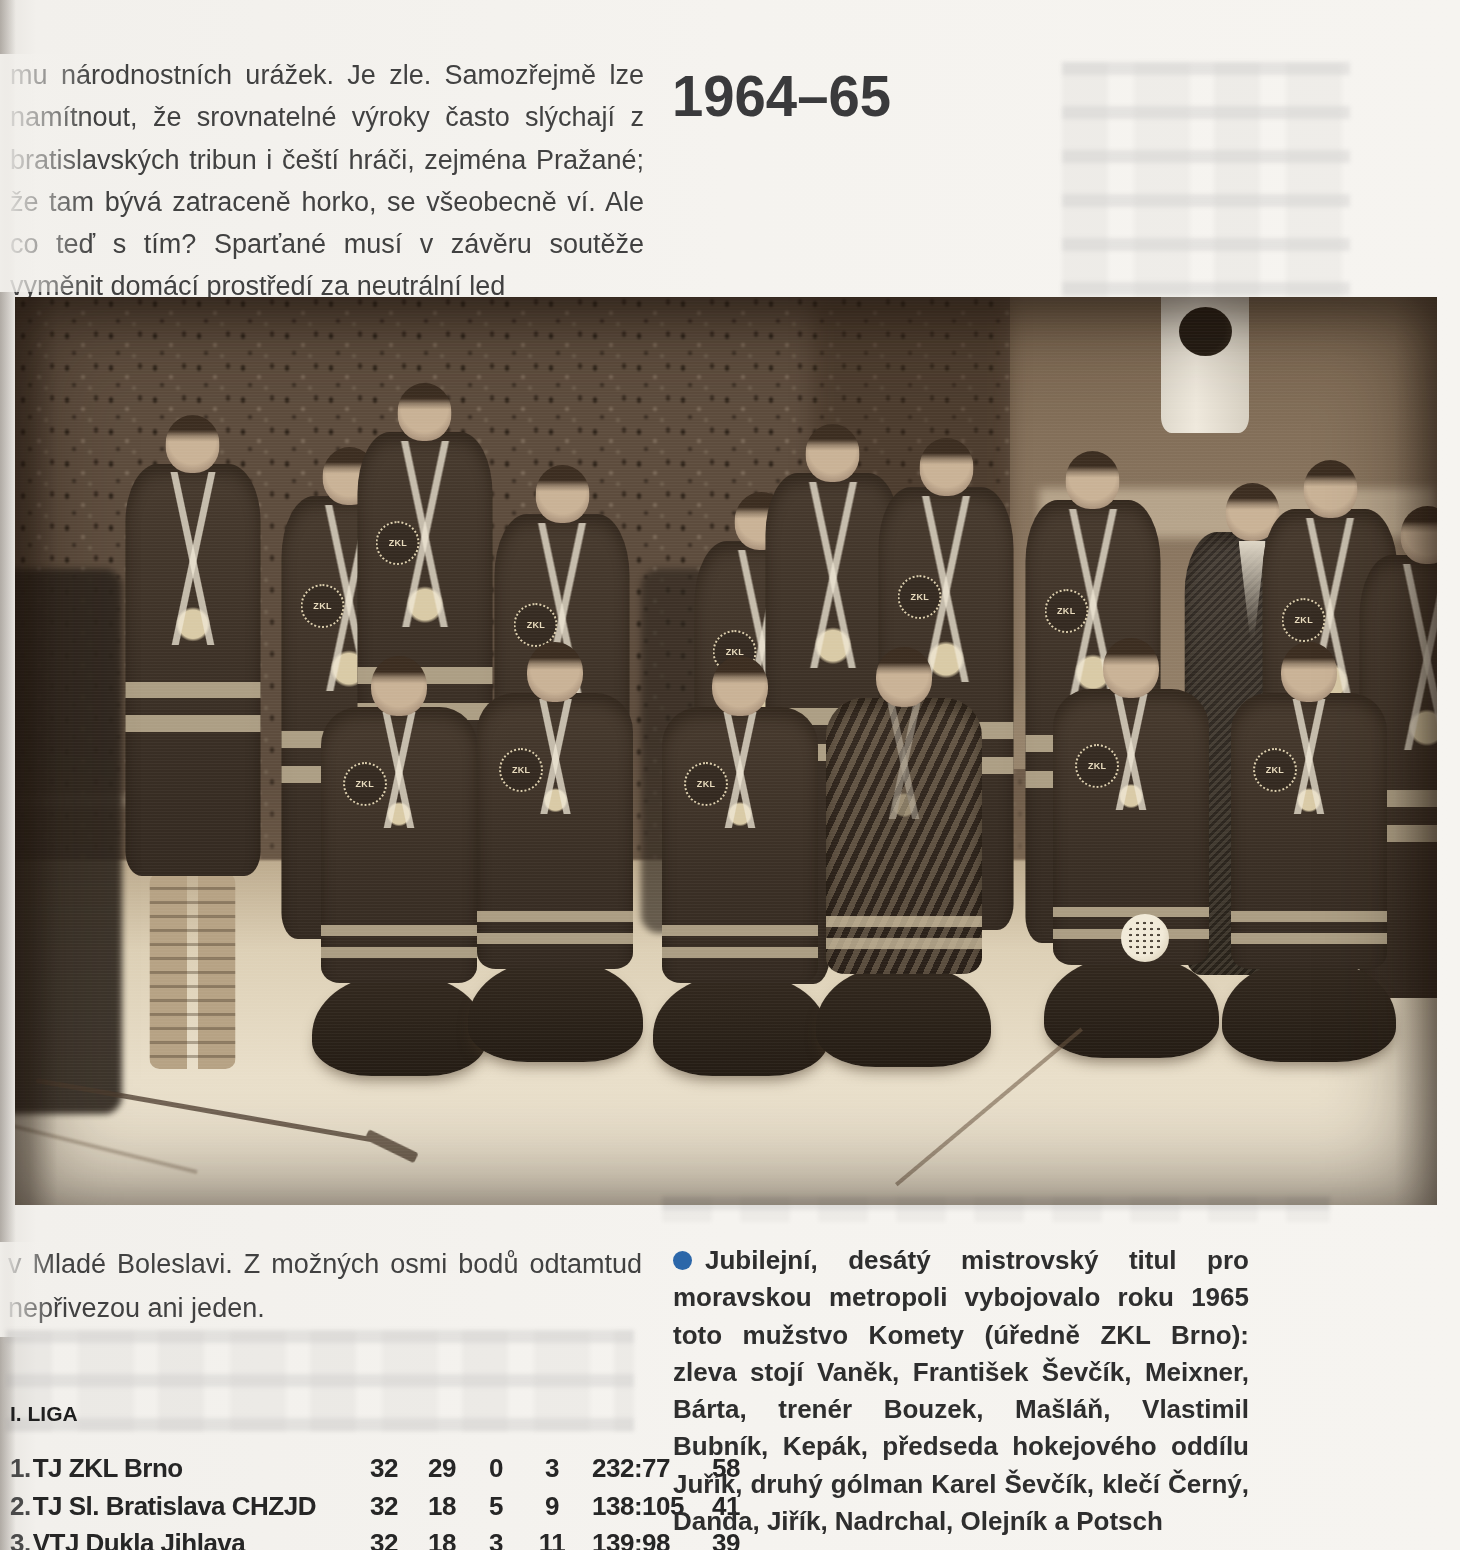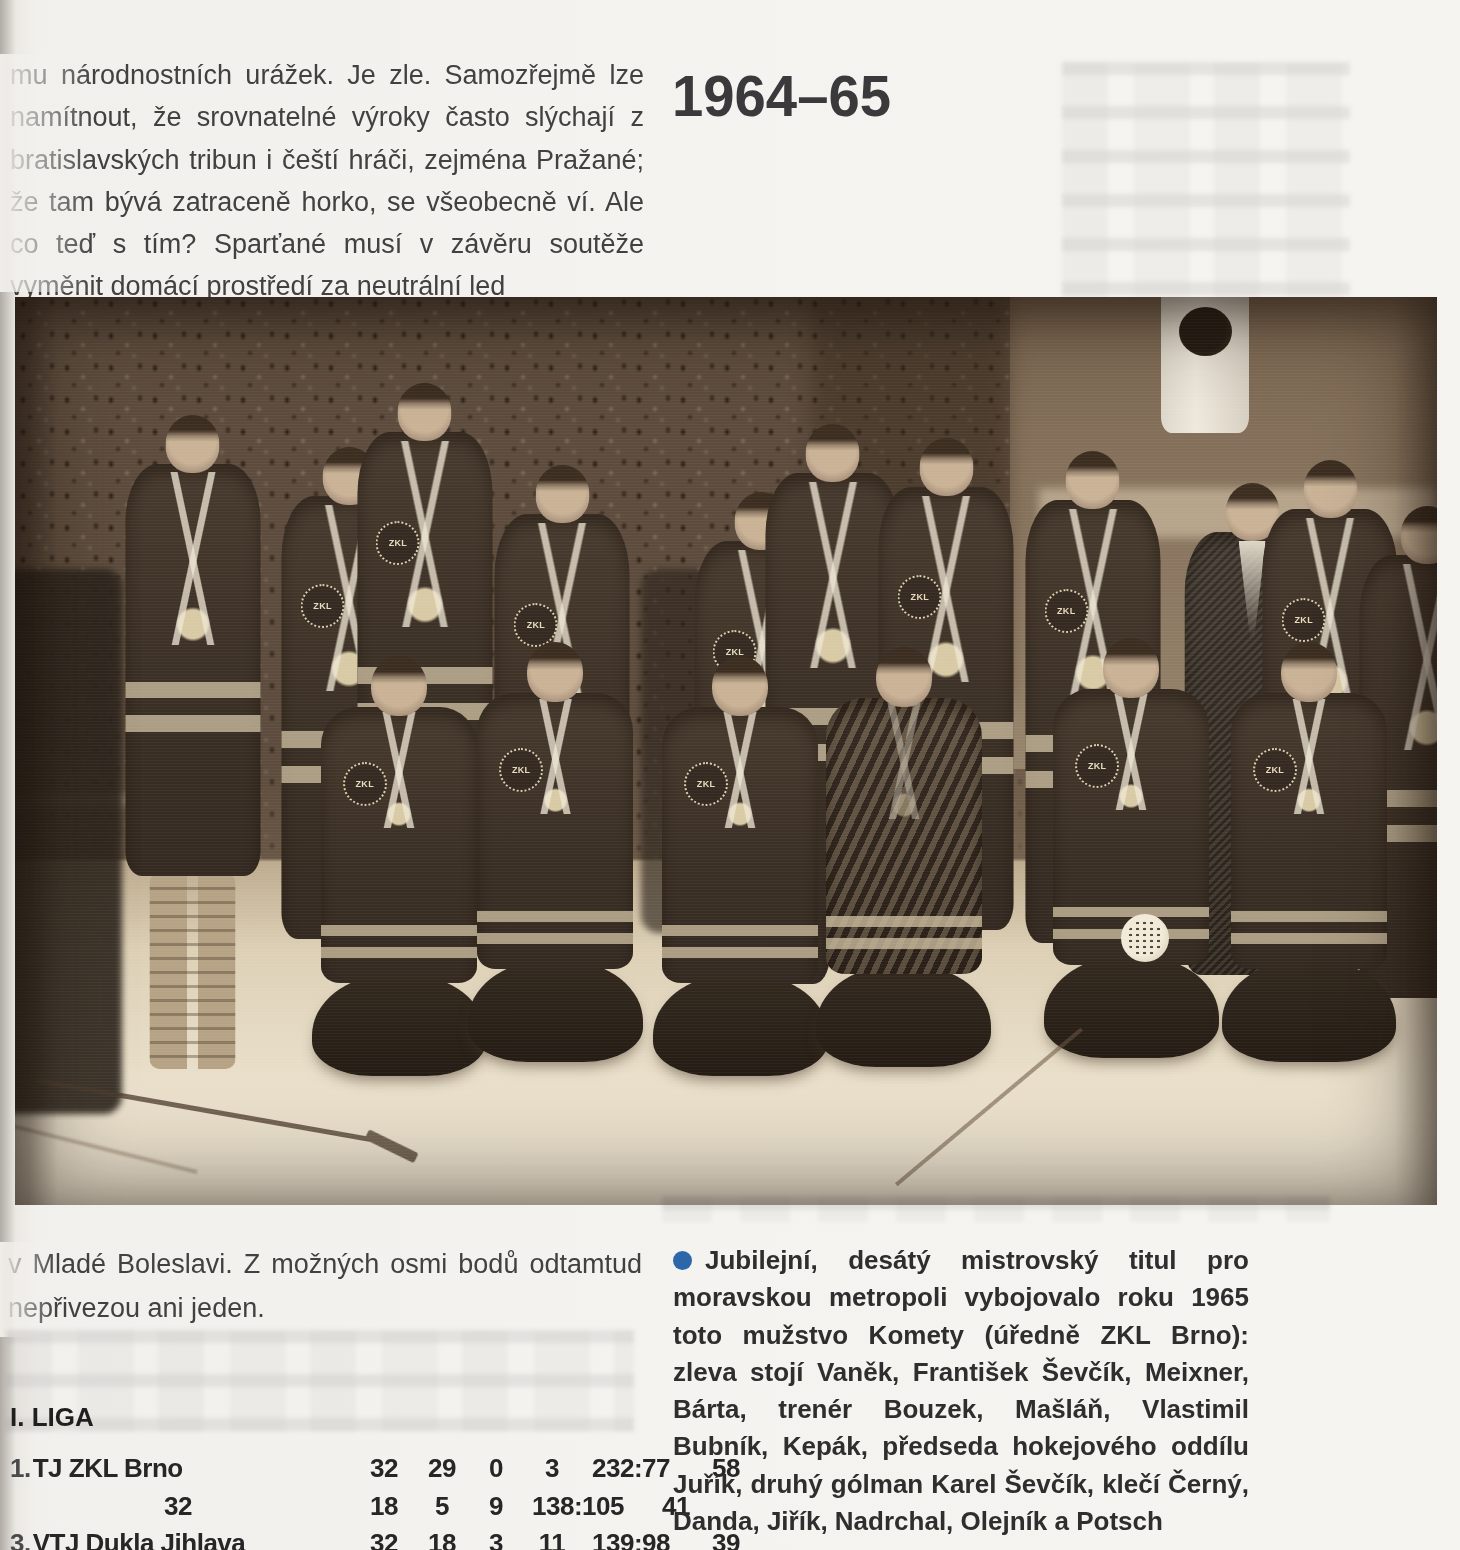--- a/index.html
+++ b/index.html
@@ -132,21 +132,21 @@
   .ice-line2{position:absolute;left:-1%;top:93.5%;width:14%;height:4px;background:#6a5540;
     opacity:.35;transform:rotate(14deg);filter:blur(1px);z-index:4;}
   .vignette{position:absolute;inset:0;pointer-events:none;z-index:6;
     box-shadow:inset 0 0 90px 18px rgba(32,22,14,.5),inset 0 14px 40px rgba(20,12,6,.45);
     background:
       linear-gradient(90deg,rgba(30,20,12,.25) 0 1%,transparent 3%,transparent 97%,rgba(30,20,12,.22) 100%),
       repeating-linear-gradient(0deg,rgba(255,250,240,.04) 0 1px,transparent 1px 3px);}
 
   
   .liga-title{position:absolute;left:10px;top:1402px;margin:0;
-    font-size:26px;font-weight:700;color:#1f1f1f;}
+    font-size:21px;font-weight:700;color:#1f1f1f;}
   .liga-table{position:absolute;left:10px;top:1450px;width:634px;}
   .lrow{display:grid;grid-template-columns:336px 44px 40px 36px 44px 100px 34px;
     line-height:37.5px;font-size:26px;font-weight:700;color:#262626;letter-spacing:-.5px;gap:16px;}
   .lrow .team{white-space:nowrap;overflow:visible;}
   .lrow .rank{margin-right:2px;color:#4a4a4a;}
   .num{text-align:center;}
   .score{text-align:left;padding-left:2px;}
   .pts{text-align:right;}
 
   
@@ -299,20 +299,21 @@
     <div class="lrow">
       <span class="team"><span class="rank">1.</span><span>TJ ZKL Brno</span></span>
       <span class="num">32</span>
       <span class="num">29</span>
       <span class="num">0</span>
       <span class="num">3</span>
       <span class="score">232:77</span>
       <span class="pts">58</span>
     </div>
     <div class="lrow">
+      <span class="team"><span class="rank">2.</span><span>TJ Sl. Bratislava CHZJD</span></span>
       <span class="num">32</span>
       <span class="num">18</span>
       <span class="num">5</span>
       <span class="num">9</span>
       <span class="score">138:105</span>
       <span class="pts">41</span>
     </div>
     <div class="lrow">
       <span class="team"><span class="rank">3.</span><span>VTJ Dukla Jihlava</span></span>
       <span class="num">32</span>

